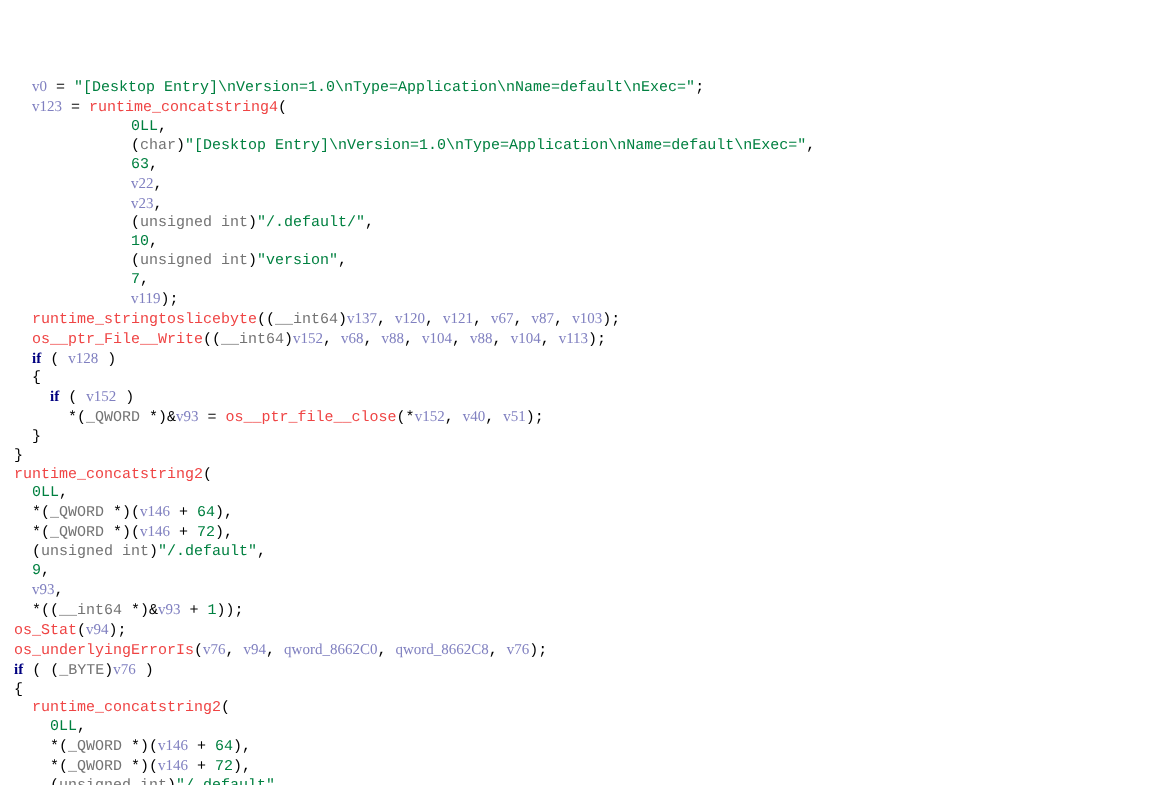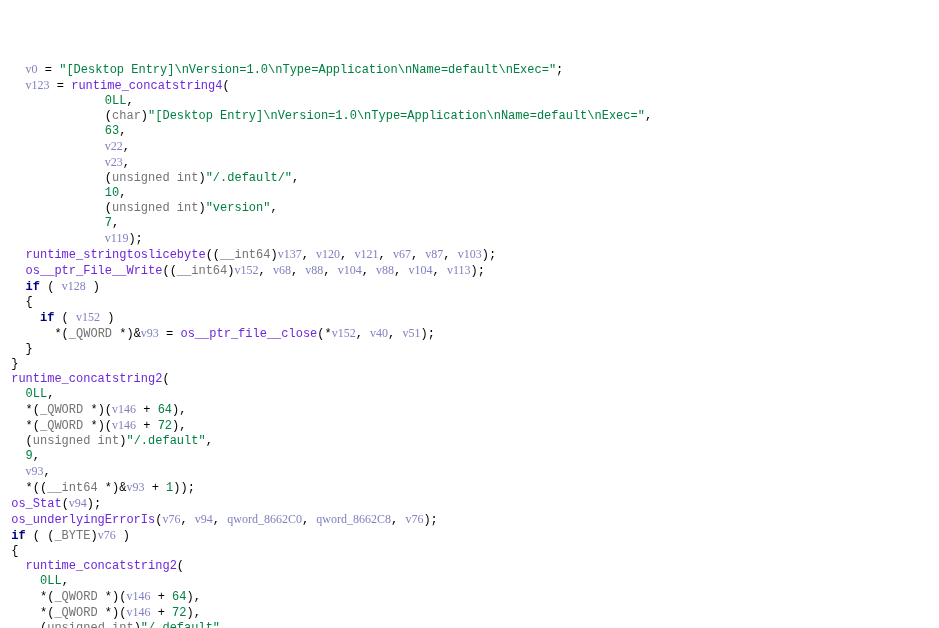--- a/index.html
+++ b/index.html
@@ -7,26 +7,26 @@
     font-family: Consolas, 'Courier New', monospace;
     font-size: 12px;
     line-height: 15px;
     background: #ffffff;
     color: #000000;
     white-space: pre;
     padding: 2px 4px;
     overflow-x: hidden;
   }
   .line { white-space: pre; }
-  .kw { color: #000080; font-weight: bold; }
+  .kw { color: #000080; font-weight: bold; font-family: Liberation Serif, serif; }
   .var { color: #8080c0; font-family: Liberation Serif, serif; }
   .str { color: #008040; }
   .num { color: #008040; }
   .type { color: #737373; }
-  .fn { color: #6d28d9; }
+  .fn { color: #ef4444; }
 </style>
 </head>
 <body>
 
 
 
 <div id="code-container"><div class="line">   <span class="var">v0</span><span> = </span><span class="str">"[Desktop Entry]\nVersion=1.0\nType=Application\nName=default\nExec="</span><span>;</span></div><div class="line">   <span class="var">v123</span><span> = </span><span class="fn">runtime_concatstring4</span><span>(</span></div><div class="line">              <span class="num">0LL</span><span>,</span></div><div class="line">              <span>(</span><span class="type">char</span><span>)</span><span class="str">"[Desktop Entry]\nVersion=1.0\nType=Application\nName=default\nExec="</span><span>,</span></div><div class="line">              <span class="num">63</span><span>,</span></div><div class="line">              <span class="var">v22</span><span>,</span></div><div class="line">              <span class="var">v23</span><span>,</span></div><div class="line">              <span>(</span><span class="type">unsigned int</span><span>)</span><span class="str">"/.default/"</span><span>,</span></div><div class="line">              <span class="num">10</span><span>,</span></div><div class="line">              <span>(</span><span class="type">unsigned int</span><span>)</span><span class="str">"version"</span><span>,</span></div><div class="line">              <span class="num">7</span><span>,</span></div><div class="line">              <span class="var">v119</span><span>);</span></div><div class="line">   <span class="fn">runtime_stringtoslicebyte</span><span>((</span><span class="type">__int64</span><span>)</span><span class="var">v137</span><span>, </span><span class="var">v120</span><span>, </span><span class="var">v121</span><span>, </span><span class="var">v67</span><span>, </span><span class="var">v87</span><span>, </span><span class="var">v103</span><span>);</span></div><div class="line">   <span class="fn">os__ptr_File__Write</span><span>((</span><span class="type">__int64</span><span>)</span><span class="var">v152</span><span>, </span><span class="var">v68</span><span>, </span><span class="var">v88</span><span>, </span><span class="var">v104</span><span>, </span><span class="var">v88</span><span>, </span><span class="var">v104</span><span>, </span><span class="var">v113</span><span>);</span></div><div class="line">   <span class="kw">if</span><span> ( </span><span class="var">v128</span><span> )</span></div><div class="line">   <span>{</span></div><div class="line">     <span class="kw">if</span><span> ( </span><span class="var">v152</span><span> )</span></div><div class="line">       <span>*(</span><span class="type">_QWORD</span><span> *)&amp;</span><span class="var">v93</span><span> = </span><span class="fn">os__ptr_file__close</span><span>(*</span><span class="var">v152</span><span>, </span><span class="var">v40</span><span>, </span><span class="var">v51</span><span>);</span></div><div class="line">   <span>}</span></div><div class="line"> <span>}</span></div><div class="line"> <span class="fn">runtime_concatstring2</span><span>(</span></div><div class="line">   <span class="num">0LL</span><span>,</span></div><div class="line">   <span>*(</span><span class="type">_QWORD</span><span> *)(</span><span class="var">v146</span><span> + </span><span class="num">64</span><span>),</span></div><div class="line">   <span>*(</span><span class="type">_QWORD</span><span> *)(</span><span class="var">v146</span><span> + </span><span class="num">72</span><span>),</span></div><div class="line">   <span>(</span><span class="type">unsigned int</span><span>)</span><span class="str">"/.default"</span><span>,</span></div><div class="line">   <span class="num">9</span><span>,</span></div><div class="line">   <span class="var">v93</span><span>,</span></div><div class="line">   <span>*((</span><span class="type">__int64</span><span> *)&amp;</span><span class="var">v93</span><span> + </span><span class="num">1</span><span>));</span></div><div class="line"> <span class="fn">os_Stat</span><span>(</span><span class="var">v94</span><span>);</span></div><div class="line"> <span class="fn">os_underlyingErrorIs</span><span>(</span><span class="var">v76</span><span>, </span><span class="var">v94</span><span>, </span><span class="var">qword_8662C0</span><span>, </span><span class="var">qword_8662C8</span><span>, </span><span class="var">v76</span><span>);</span></div><div class="line"> <span class="kw">if</span><span> ( (</span><span class="type">_BYTE</span><span>)</span><span class="var">v76</span><span> )</span></div><div class="line"> <span>{</span></div><div class="line">   <span class="fn">runtime_concatstring2</span><span>(</span></div><div class="line">     <span class="num">0LL</span><span>,</span></div><div class="line">     <span>*(</span><span class="type">_QWORD</span><span> *)(</span><span class="var">v146</span><span> + </span><span class="num">64</span><span>),</span></div><div class="line">     <span>*(</span><span class="type">_QWORD</span><span> *)(</span><span class="var">v146</span><span> + </span><span class="num">72</span><span>),</span></div><div class="line">     <span>(</span><span class="type">unsigned int</span><span>)</span><span class="str">"/.default"</span><span>,</span></div><div class="line">     <span class="num">9</span><span>,</span></div></div>
 
 
 

